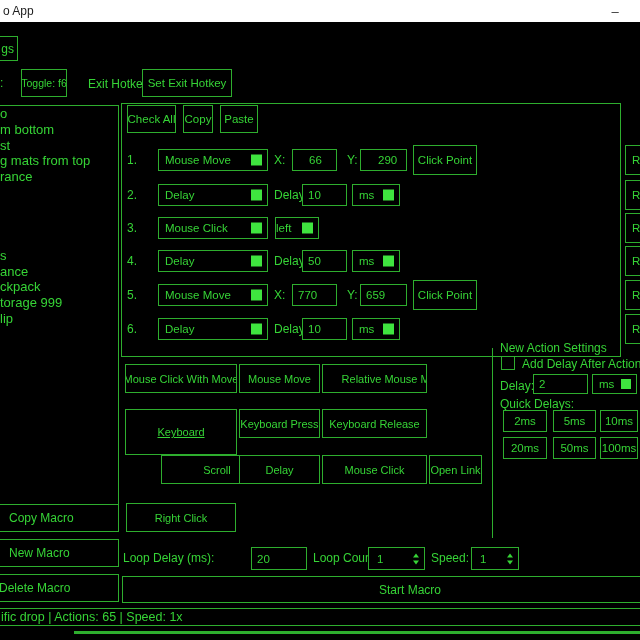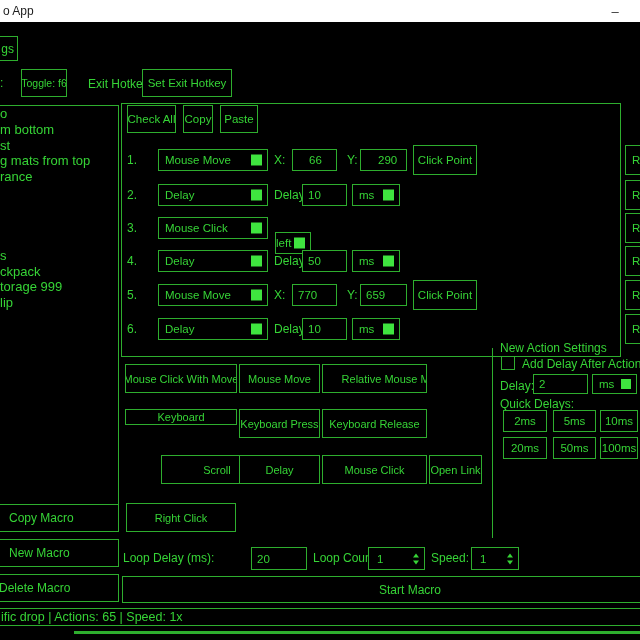--- a/index.html
+++ b/index.html
@@ -44,20 +44,21 @@
   <div class="mitem">o</div>
   <div class="mitem">m bottom</div>
   <div class="mitem">st</div>
   <div class="mitem">g mats from top</div>
   <div class="mitem">rance</div>
   <div class="mitem"></div>
   <div class="mitem"></div>
   <div class="mitem"></div>
   <div class="mitem"></div>
   <div class="mitem">s</div>
+  <div class="mitem">ance</div>
   <div class="mitem">ckpack</div>
   <div class="mitem">torage 999</div>
   <div class="mitem">lip</div>
 </div>
 
 <div class="e box" style="left:121px;top:103px;width:500px;height:254px;"></div>
 
 <div class="e box" style="left:127px;top:105px;width:49px;height:28px;">Check All</div>
 <div class="e box" style="left:183px;top:105px;width:30px;height:28px;">Copy</div>
 <div class="e box" style="left:220px;top:105px;width:38px;height:28px;">Paste</div>
@@ -85,21 +86,21 @@
   <span>ms</span>
   <span class="sq"></span>
 </div>
 <div class="e box left" style="left:625px;top:180px;width:60px;height:30px;padding-left:6px;">R</div>
 
 <div class="e lbl" style="left:127px;top:221px;">3.</div>
 <div class="e box left" style="left:158px;top:217px;width:110px;height:22px;padding-left:6px;">
   <span>Mouse Click</span>
   <span class="sq"></span>
 </div>
-<div class="e box left" style="left:275px;top:232px;width:36px;height:22px;">
+<div class="e box left" style="left:275px;top:217px;width:44px;height:22px;">
   <span>left</span>
   <span class="sq"></span>
 </div>
 <div class="e box left" style="left:625px;top:213px;width:60px;height:30px;padding-left:6px;">R</div>
 
 <div class="e lbl" style="left:127px;top:254px;">4.</div>
 <div class="e box left" style="left:158px;top:250px;width:110px;height:22px;padding-left:6px;">
   <span>Delay</span>
   <span class="sq"></span>
 </div>
@@ -132,21 +133,21 @@
 <div class="e box left" style="left:302px;top:318px;width:45px;height:22px;padding-left:5px;">10</div>
 <div class="e box left" style="left:352px;top:318px;width:48px;height:22px;padding-left:6px;">
   <span>ms</span>
   <span class="sq"></span>
 </div>
 <div class="e box left" style="left:625px;top:314px;width:60px;height:30px;padding-left:6px;">R</div>
 
 <div class="e box" style="left:125px;top:364px;width:112px;height:29px;font-size:11px;">Mouse Click With Move</div>
 <div class="e box" style="left:239px;top:364px;width:81px;height:29px;font-size:11px;">Mouse Move</div>
 <div class="e box" style="left:322px;top:364px;width:105px;height:29px;font-size:11px;padding-left:40px;">Relative Mouse Move</div>
-<div class="e box" style="left:125px;top:409px;width:112px;height:16px;font-size:11px;">Keyboard</div>
+<div class="e box" style="left:125px;top:409px;width:112px;height:46px;font-size:11px;text-decoration:underline;">Keyboard</div>
 <div class="e box" style="left:239px;top:409px;width:81px;height:29px;font-size:11px;">Keyboard Press</div>
 <div class="e box" style="left:322px;top:409px;width:105px;height:29px;font-size:11px;">Keyboard Release</div>
 <div class="e box" style="left:125px;top:455px;width:112px;height:29px;font-size:11px;margin-left:36px;">Scroll</div>
 <div class="e box" style="left:239px;top:455px;width:81px;height:29px;font-size:11px;">Delay</div>
 <div class="e box" style="left:322px;top:455px;width:105px;height:29px;font-size:11px;">Mouse Click</div>
 <div class="e box" style="left:429px;top:455px;width:53px;height:29px;font-size:11px;">Open Link</div>
 <div class="e box" style="left:126px;top:503px;width:110px;height:29px;font-size:11px;">Right Click</div>
 
 <div class="e vline" style="left:492px;top:348px;height:190px;"></div>
 

